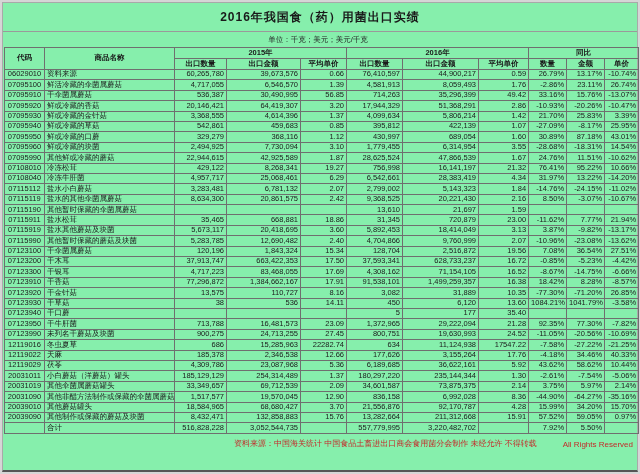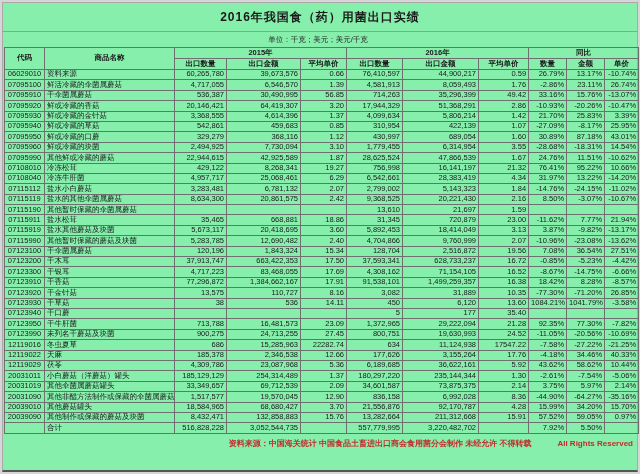--- a/index.html
+++ b/index.html
@@ -53,25 +53,24 @@
     height:10px;
   }
   td.c0{text-align:center;}
   td.c1{text-align:left;}
   td.c2,td.c3,td.c4,td.c5,td.c6,td.c7,td.c8,td.c9,td.c10{text-align:right;}
   tr.total td{font-weight:normal;}
   .footer{
     display:flex;
     justify-content:flex-end;
     gap:26px;
-    align-items:center;
+    align-items:flex-end;
     font-size:8px;
     color:#c42a2a;
     padding:4px 4px 0 18px;
-    font-weight:bold;
   }
 </style>
 </head>
 <body>
 
 <div class="page">
 
   <div class="title-bar">2016年我国食（药）用菌出口实绩</div>
 
   <div class="unit-note">单位：千克；美元；美元/千克</div>
@@ -175,21 +174,21 @@
           <td class="c8">21.70%</td>
           <td class="c9">25.83%</td>
           <td class="c10">3.39%</td>
         </tr>
         <tr>
           <td class="c0">07095940</td>
           <td class="c1">鲜或冷藏的草菇</td>
           <td class="c2">542,861</td>
           <td class="c3">459,683</td>
           <td class="c4">0.85</td>
-          <td class="c5">310,954</td>
+          <td class="c5">395,812</td>
           <td class="c6">422,139</td>
           <td class="c7">1.07</td>
           <td class="c8">-27.09%</td>
           <td class="c9">-8.17%</td>
           <td class="c10">25.95%</td>
         </tr>
         <tr>
           <td class="c0">07095950</td>
           <td class="c1">鲜或冷藏的口蘑</td>
           <td class="c2">329,279</td>

